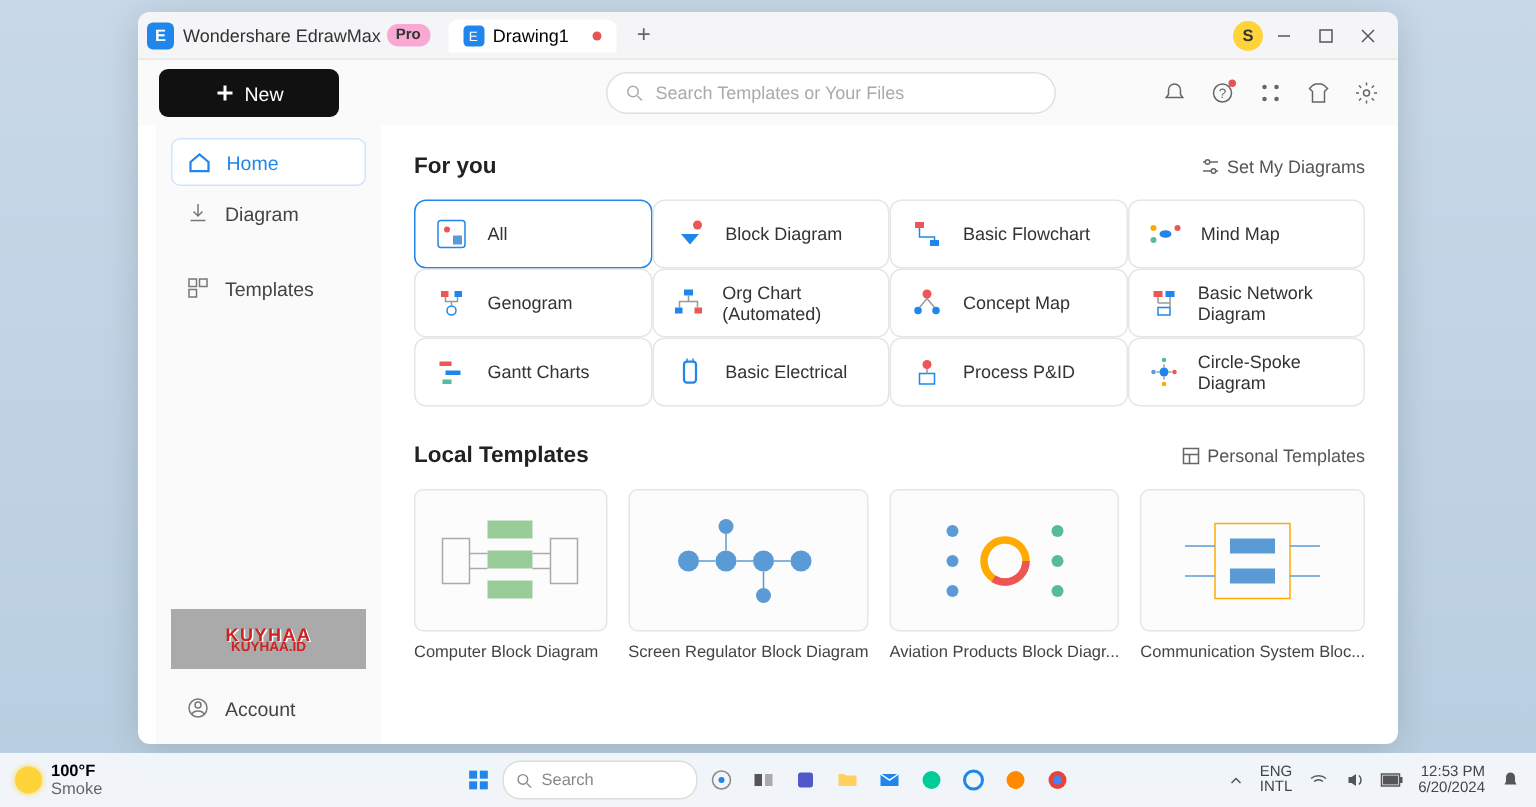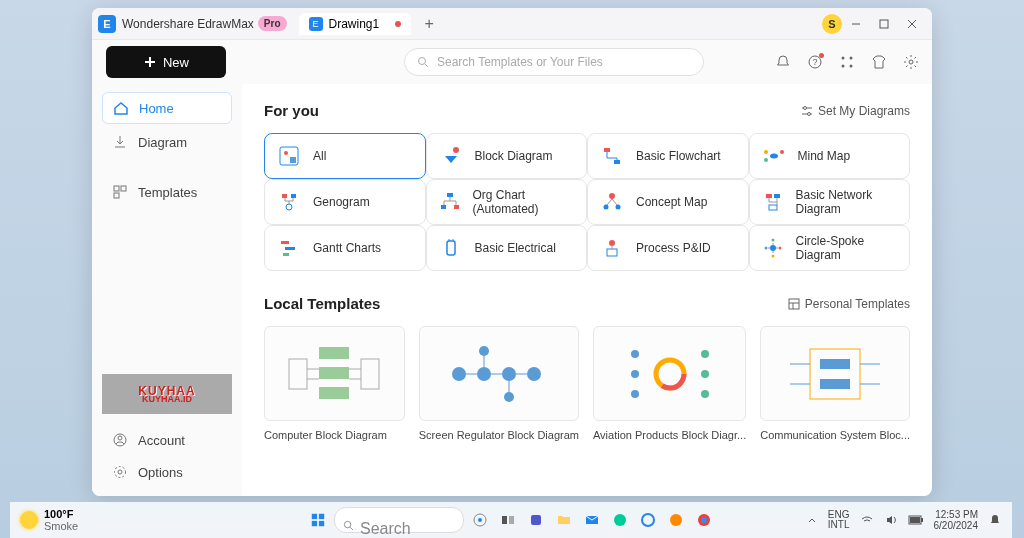--- a/index.html
+++ b/index.html
@@ -16,21 +16,21 @@
 .spacer { flex:1; }
 .user-avatar { width:20px; height:20px; background:#ffd43b; border-radius:50%; display:flex; align-items:center; justify-content:center; font-size:11px; font-weight:bold; color:#333; }
 .win-btn { width:28px; height:24px; display:flex; align-items:center; justify-content:center; color:#555; cursor:pointer; }
 .topbar { height:44px; display:flex; align-items:center; padding:0 12px; gap:10px; background:#fafafa; }
 .new-btn { width:120px; height:32px; background:#111; color:#fff; border-radius:6px; display:flex; align-items:center; justify-content:center; gap:6px; font-size:13px; font-weight:500; cursor:pointer; margin-right:18px; margin-left:2px; }
 .search-wrap { flex:1; max-width:300px; margin-left:150px; }
 .search-box { width:100%; height:28px; background:#fff; border:1px solid #e0e0e0; border-radius:14px; display:flex; align-items:center; padding:0 12px; gap:8px; color:#aaa; font-size:12px; }
 .top-icons { display:flex; gap:14px; align-items:center; margin-left:auto; color:#666; }
 .top-icon { width:18px; height:18px; display:flex; align-items:center; justify-content:center; cursor:pointer; position:relative; }
 .red-dot { position:absolute; top:0; right:0; width:5px; height:5px; background:#e55353; border-radius:50%; }
-.body { flex:1; display:flex; overflow:hidden; }
+.body { flex:1; display:flex; overflow:hidden;padding-left:12px; }
 .sidebar { width:150px; background:#fafafa; padding:8px 10px; display:flex; flex-direction:column; gap:2px; }
 .side-item { height:32px; display:flex; align-items:center; gap:10px; padding:0 10px; border-radius:6px; font-size:13px; color:#444; cursor:pointer; }
 .side-item.active { background:#fff; color:#2186eb; border:1px solid #d0e4ff; }
 .side-item .icn { width:16px; height:16px; display:flex; align-items:center; justify-content:center; }
 .side-sep { height:14px; }
 .sidebar-bottom { margin-top:auto; }
 .brand-logo { width:130px; height:40px; background:#aaa; display:flex; flex-direction:column; align-items:center; justify-content:center; margin-bottom:10px; color:#d12020; }
 .brand-logo .l1 { font-size:12px; font-weight:900; letter-spacing:1px; text-shadow:1px 1px 0 #fff; }
 .brand-logo .l2 { font-size:9px; font-weight:bold; color:#d12020; margin-top:-4px; }
 .content { flex:1; padding:18px 22px; overflow:auto; }
@@ -39,25 +39,25 @@
 .sec-link { margin-left:auto; font-size:12px; color:#555; display:flex; align-items:center; gap:4px; cursor:pointer; }
 .cat-grid { display:grid; grid-template-columns:repeat(4,1fr); gap:0; margin-bottom:24px; }
 .cat-card { height:46px; border:1px solid #e6e6e6; border-radius:8px; display:flex; align-items:center; padding:0 12px; gap:12px; cursor:pointer; font-size:12px; color:#333; }
 .cat-card.active { border:1.5px solid #2186eb; }
 .cat-icon { width:24px; height:24px; display:flex; align-items:center; justify-content:center; }
 .cat-label { line-height:1.2; }
 .tmpl-grid { display:grid; grid-template-columns:repeat(4,1fr); gap:14px; }
 .tmpl-card { display:flex; flex-direction:column; gap:8px; cursor:pointer; }
 .tmpl-img { height:95px; border:1px solid #e6e6e6; border-radius:6px; background:#fcfcfc; display:flex; align-items:center; justify-content:center; }
 .tmpl-label { font-size:11px; color:#444; white-space:nowrap; overflow:hidden; text-overflow:ellipsis; }
-.taskbar { position:absolute; bottom:0; left:0; right:12px; height:36px; background:rgba(245,248,252,.92); display:flex; align-items:center; padding:0 10px; gap:6px; font-size:11px;margin-left:10px; }
+.taskbar { position:absolute; bottom:0; left:0; right:0; height:36px; background:rgba(245,248,252,.92); display:flex; align-items:center; padding:0 10px; gap:6px; font-size:11px; }
 .weather { display:flex; align-items:center; gap:6px; }
 .weather-icon { width:18px; height:18px; background:#ffd43b; border-radius:50%; box-shadow:0 0 4px #ffd43b; }
 .tb-center { position:absolute; left:50%; transform:translateX(-50%); display:flex; align-items:center; gap:4px; }
-.tb-search { width:130px; height:24px; background:#fff; border:1px solid #ddd; border-radius:12px; display:flex; padding:12px 8px; gap:6px; color:#888; font-size:16px; }
+.tb-search { width:130px; height:24px; background:#fff; border:1px solid #ddd; border-radius:12px; display:flex; align-items:center; padding:12px 8px; gap:6px; color:#888; font-size:11px; }
 .tb-icon { width:24px; height:24px; display:flex; align-items:center; justify-content:center; border-radius:4px; cursor:pointer; }
 .tb-icon svg,.tb-icon span { width:16px; height:16px; }
 .tb-right { margin-left:auto; display:flex; align-items:center; gap:10px; color:#444; }
 .tb-lang { font-size:10px; line-height:1; text-align:center; }
 .tb-time { font-size:10px; line-height:1.1; text-align:right; }
 svg { display:block; }
 </style>
 </head>
 <body>
 
@@ -181,29 +181,20 @@
         <div class="side-item">
             <span class="icn">
               <svg width="16" height="16" viewBox="0 0 16 16">
                 <circle cx="8" cy="8" r="6" fill="none" stroke="#777"></circle>
                 <circle cx="8" cy="6" r="2" fill="none" stroke="#777"></circle>
                 <path d="M4 12c1-2 3-2 4-2s3 0 4 2" fill="none" stroke="#777"></path>
               </svg>
             </span>
             <span>Account</span>
           </div>
-        <div class="side-item">
-            <span class="icn">
-              <svg width="16" height="16" viewBox="0 0 16 16">
-                <circle cx="8" cy="8" r="2" fill="none" stroke="#777"></circle>
-                <circle cx="8" cy="8" r="5.5" fill="none" stroke="#777" stroke-dasharray="2 2"></circle>
-              </svg>
-            </span>
-            <span>Options</span>
-          </div>
       </div>
     </div>
 
     <div class="content">
       <div class="sec-head">
         <div class="sec-title">For you</div>
         <div class="sec-link">
             <svg width="14" height="14" viewBox="0 0 14 14">
               <line x1="2" y1="4" x2="12" y2="4" stroke="#666"></line>
               <line x1="2" y1="10" x2="12" y2="10" stroke="#666"></line>

